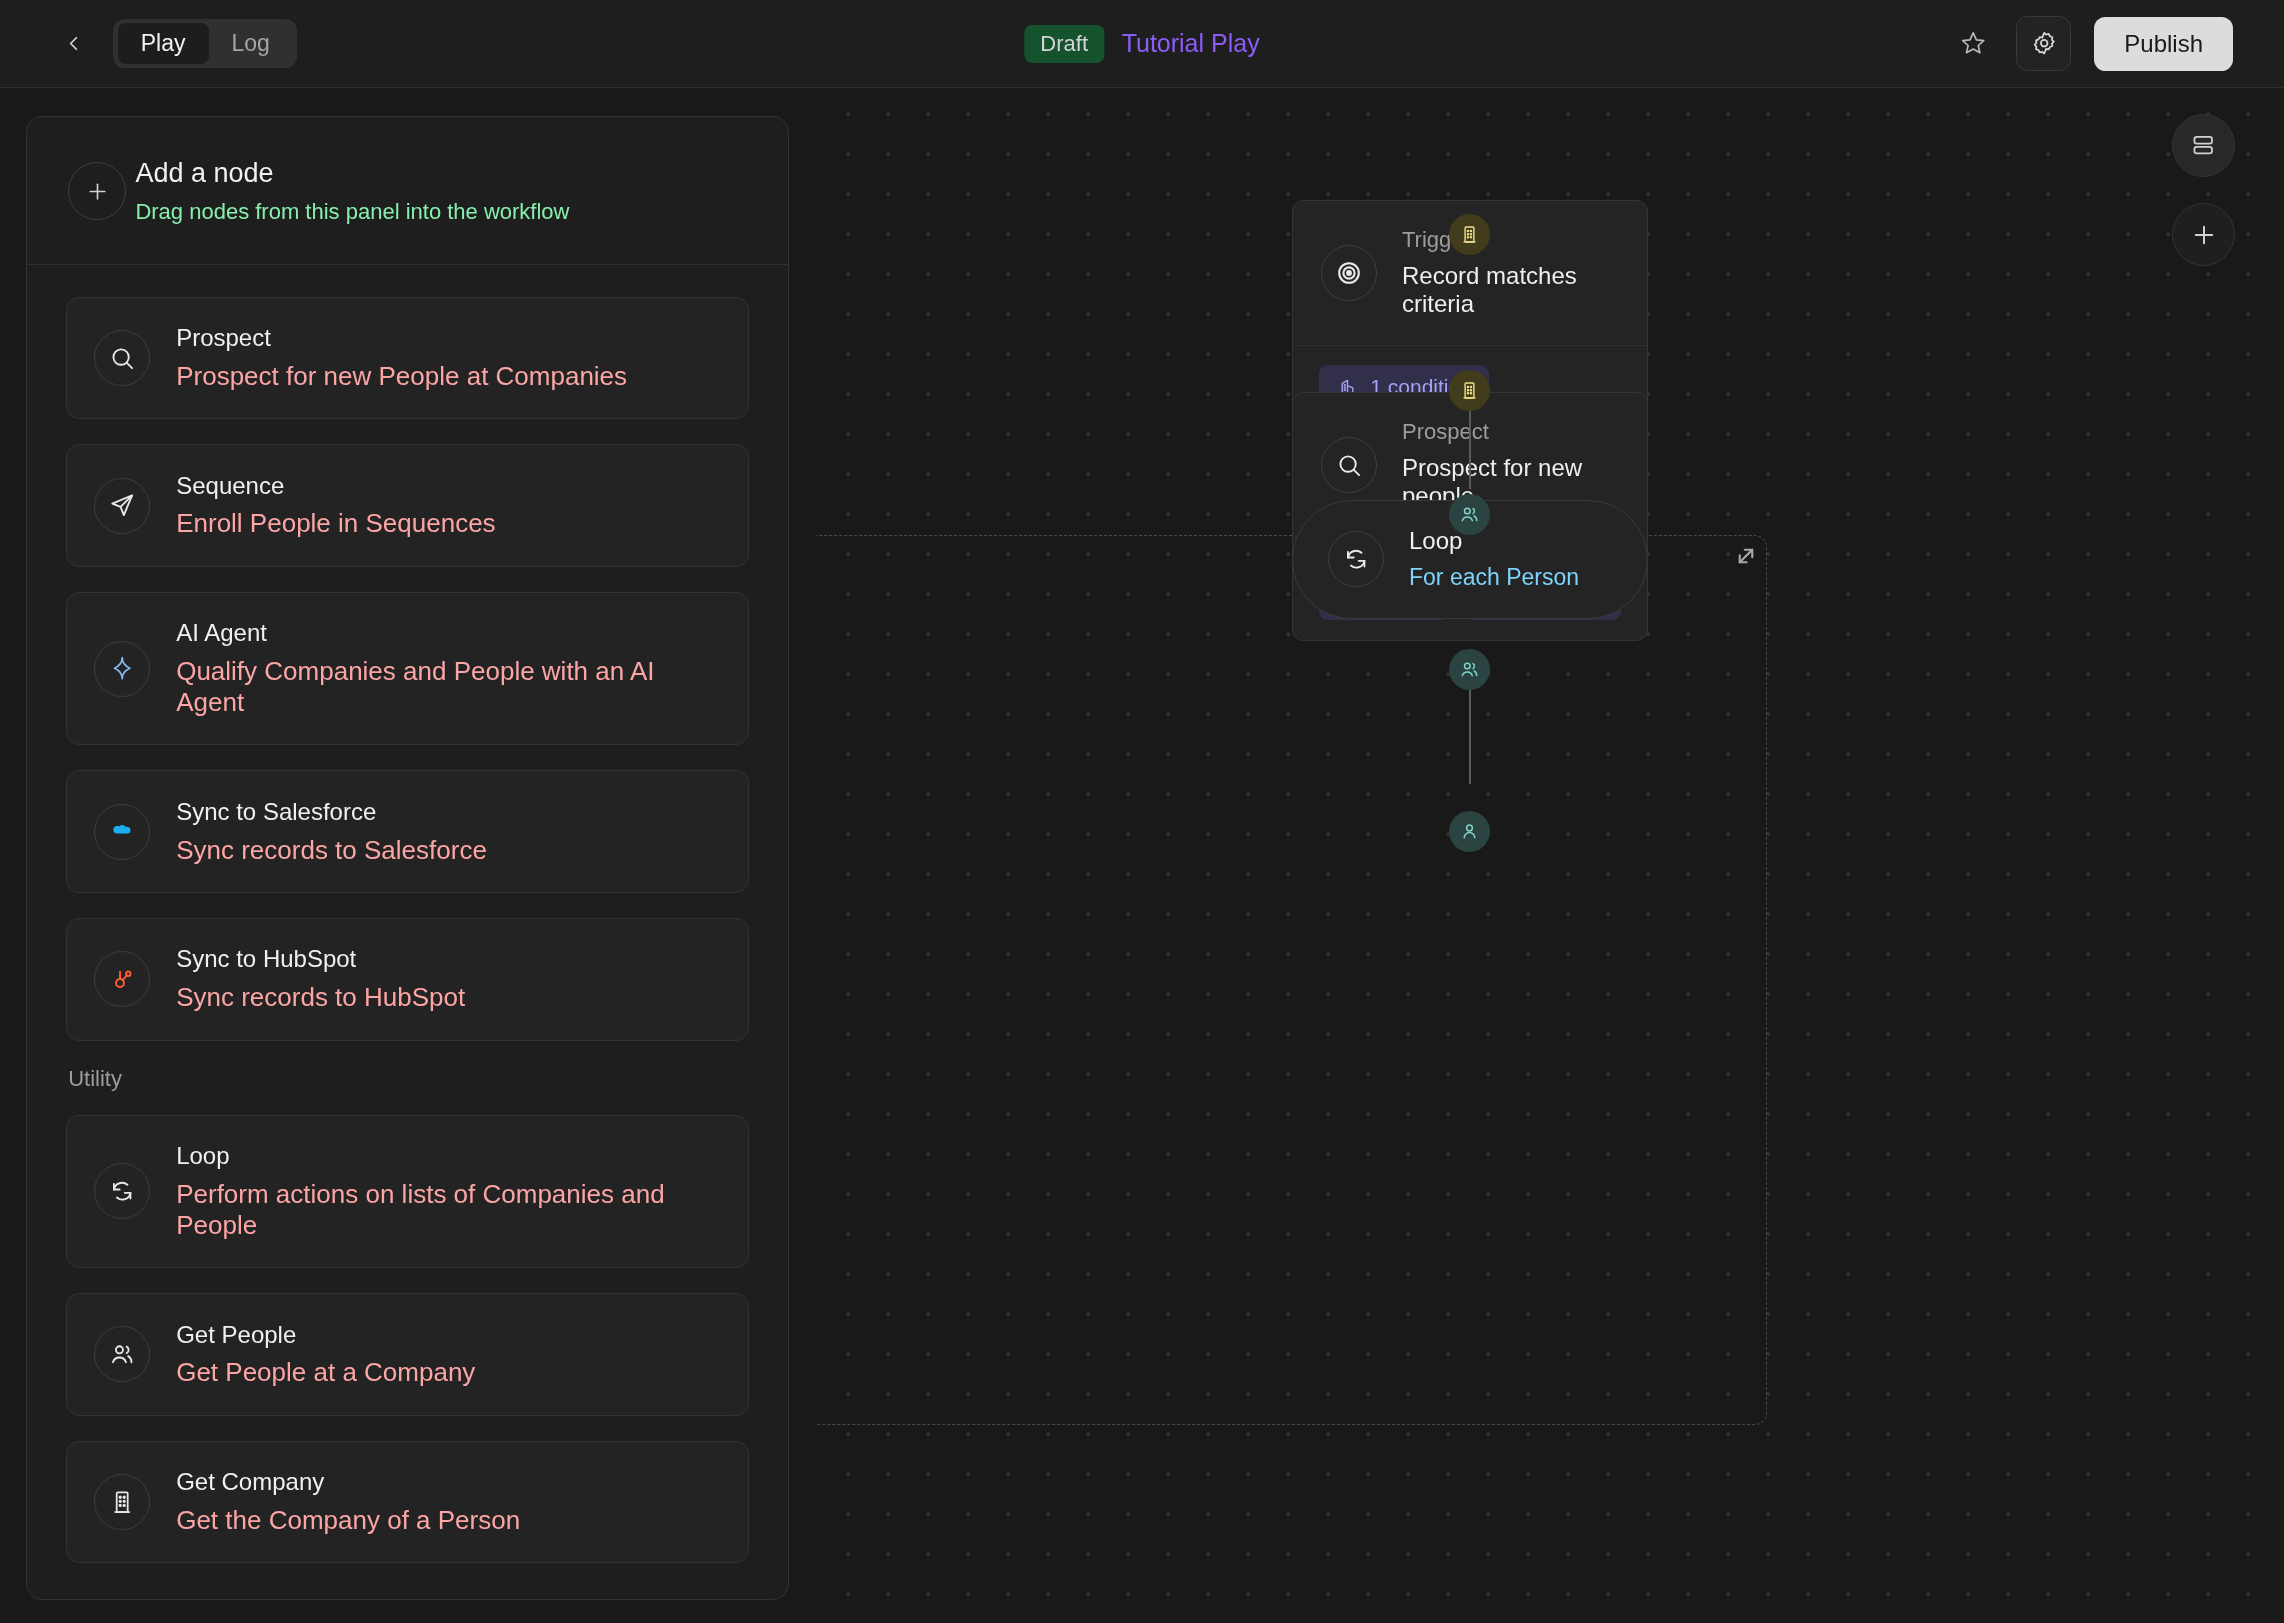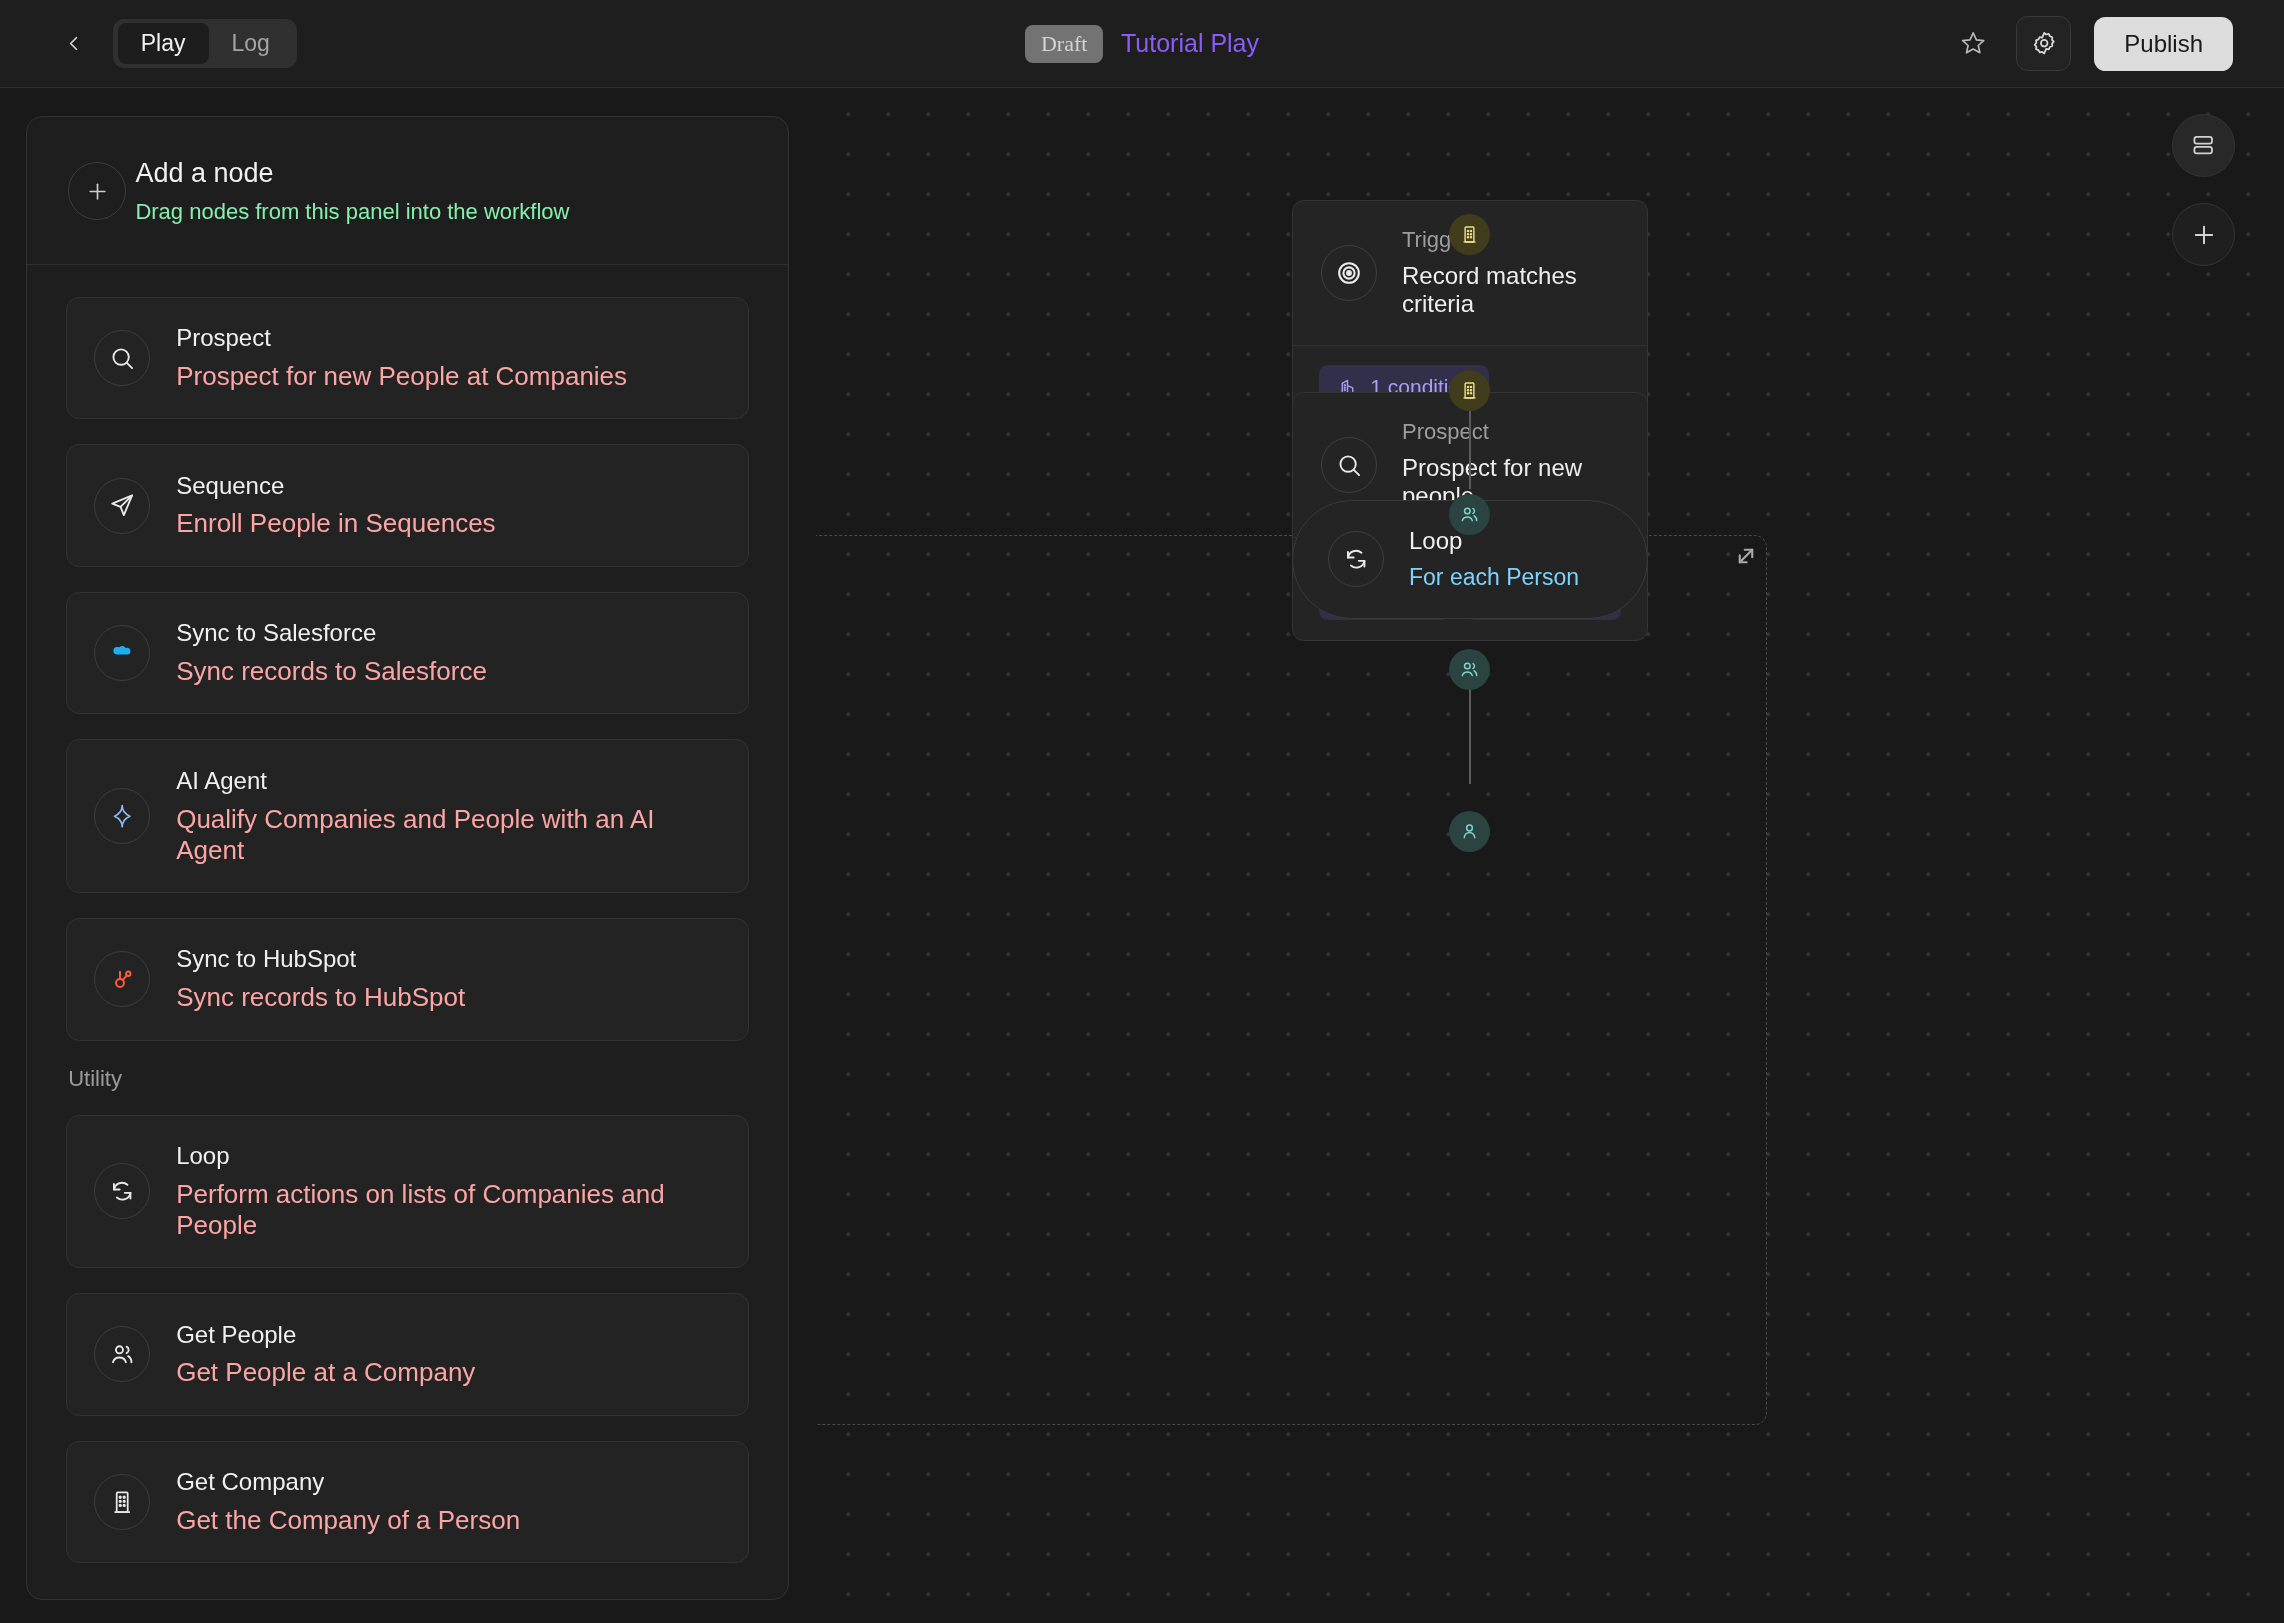--- a/index.html
+++ b/index.html
@@ -30,22 +30,22 @@
     padding: 8.8px 23px; border-radius: 8px; font-size: 23px; color: #a4a4a4;
     cursor: pointer; line-height: 1;
   }
   .seg-item.active { background: #1d1d1d; color: #f2f2f2; }
 
   .hdr-center {
     position: absolute; left: 50%; transform: translateX(-50%);
     display: flex; align-items: center; gap: 17.6px;
   }
   .draft-badge {
-    background: #737373; color: #d5d5d5; font-size: 22px;
-    padding: 8px 16px; border-radius: 8px; line-height: 1; font-family: Liberation Serif, serif;
+    background: #14532d; color: #d5d5d5; font-size: 22px;
+    padding: 8px 16px; border-radius: 8px; line-height: 1;
   }
   .play-title { font-size: 25px; color: #8b5cf6; text-align: right; }
 
   .hdr-right {
     position: absolute; right: 51px; display: flex; align-items: center; gap: 23px; justify-content: space-between;
   }
   .icon-btn-plain {
     width: 41px; height: 41px; display: flex; align-items: center; justify-content: center;
     cursor: pointer; color: #b9b9b9;
   }
@@ -237,39 +237,39 @@
             </svg>
         </div>
         <div>
           <div class="node-title">Sequence</div>
           <div class="node-sub">Enroll People in Sequences</div>
         </div>
       </div>
 
       <div class="node-card">
         <div class="node-ico">
+          <svg width="26.4" height="26.4" viewBox="0 0 24 24" fill="none" stroke="#8ab8f0" stroke-width="1.6" stroke-linejoin="round">
+              <path d="M12 2.5c0 4.4 2.6 7.5 7 9.5-4.4 2-7 5.1-7 9.5-0-4.4-2.6-7.5-7-9.5 4.4-2 7-5.1 7-9.5z"></path>
+            </svg>
+        </div>
+        <div>
+          <div class="node-title">AI Agent</div>
+          <div class="node-sub">Qualify Companies and People with an AI Agent</div>
+        </div>
+      </div>
+
+      <div class="node-card">
+        <div class="node-ico">
           <svg width="26.4" height="26.4" viewBox="0 0 24 24">
               <path d="M9.6 6.6a3.4 3.4 0 0 1 5.6 .7 3 3 0 0 1 4.3 2.9 3 3 0 0 1-3 3H7.4A3.4 3.4 0 0 1 4 9.8a3.4 3.4 0 0 1 3.5-3.4c.8 0 1.5.1 2.1 .2z" fill="#1ab0ef"></path>
             </svg>
         </div>
         <div>
           <div class="node-title">Sync to Salesforce</div>
           <div class="node-sub">Sync records to Salesforce</div>
-        </div>
-      </div>
-
-      <div class="node-card">
-        <div class="node-ico">
-          <svg width="26.4" height="26.4" viewBox="0 0 24 24" fill="none" stroke="#8ab8f0" stroke-width="1.6" stroke-linejoin="round">
-              <path d="M12 2.5c0 4.4 2.6 7.5 7 9.5-4.4 2-7 5.1-7 9.5-0-4.4-2.6-7.5-7-9.5 4.4-2 7-5.1 7-9.5z"></path>
-            </svg>
-        </div>
-        <div>
-          <div class="node-title">AI Agent</div>
-          <div class="node-sub">Qualify Companies and People with an AI Agent</div>
         </div>
       </div>
 
       <div class="node-card">
         <div class="node-ico">
           <svg width="26.4" height="26.4" viewBox="0 0 24 24" fill="none" stroke="#ff5c35" stroke-width="1.8" stroke-linecap="round">
               <circle cx="17.5" cy="7" r="2"></circle>
               <circle cx="10" cy="15.5" r="3.6"></circle>
               <line x1="16.2" y1="8.6" x2="12.4" y2="12.8"></line>
               <line x1="10" y1="11.9" x2="10" y2="5.2"></line>

